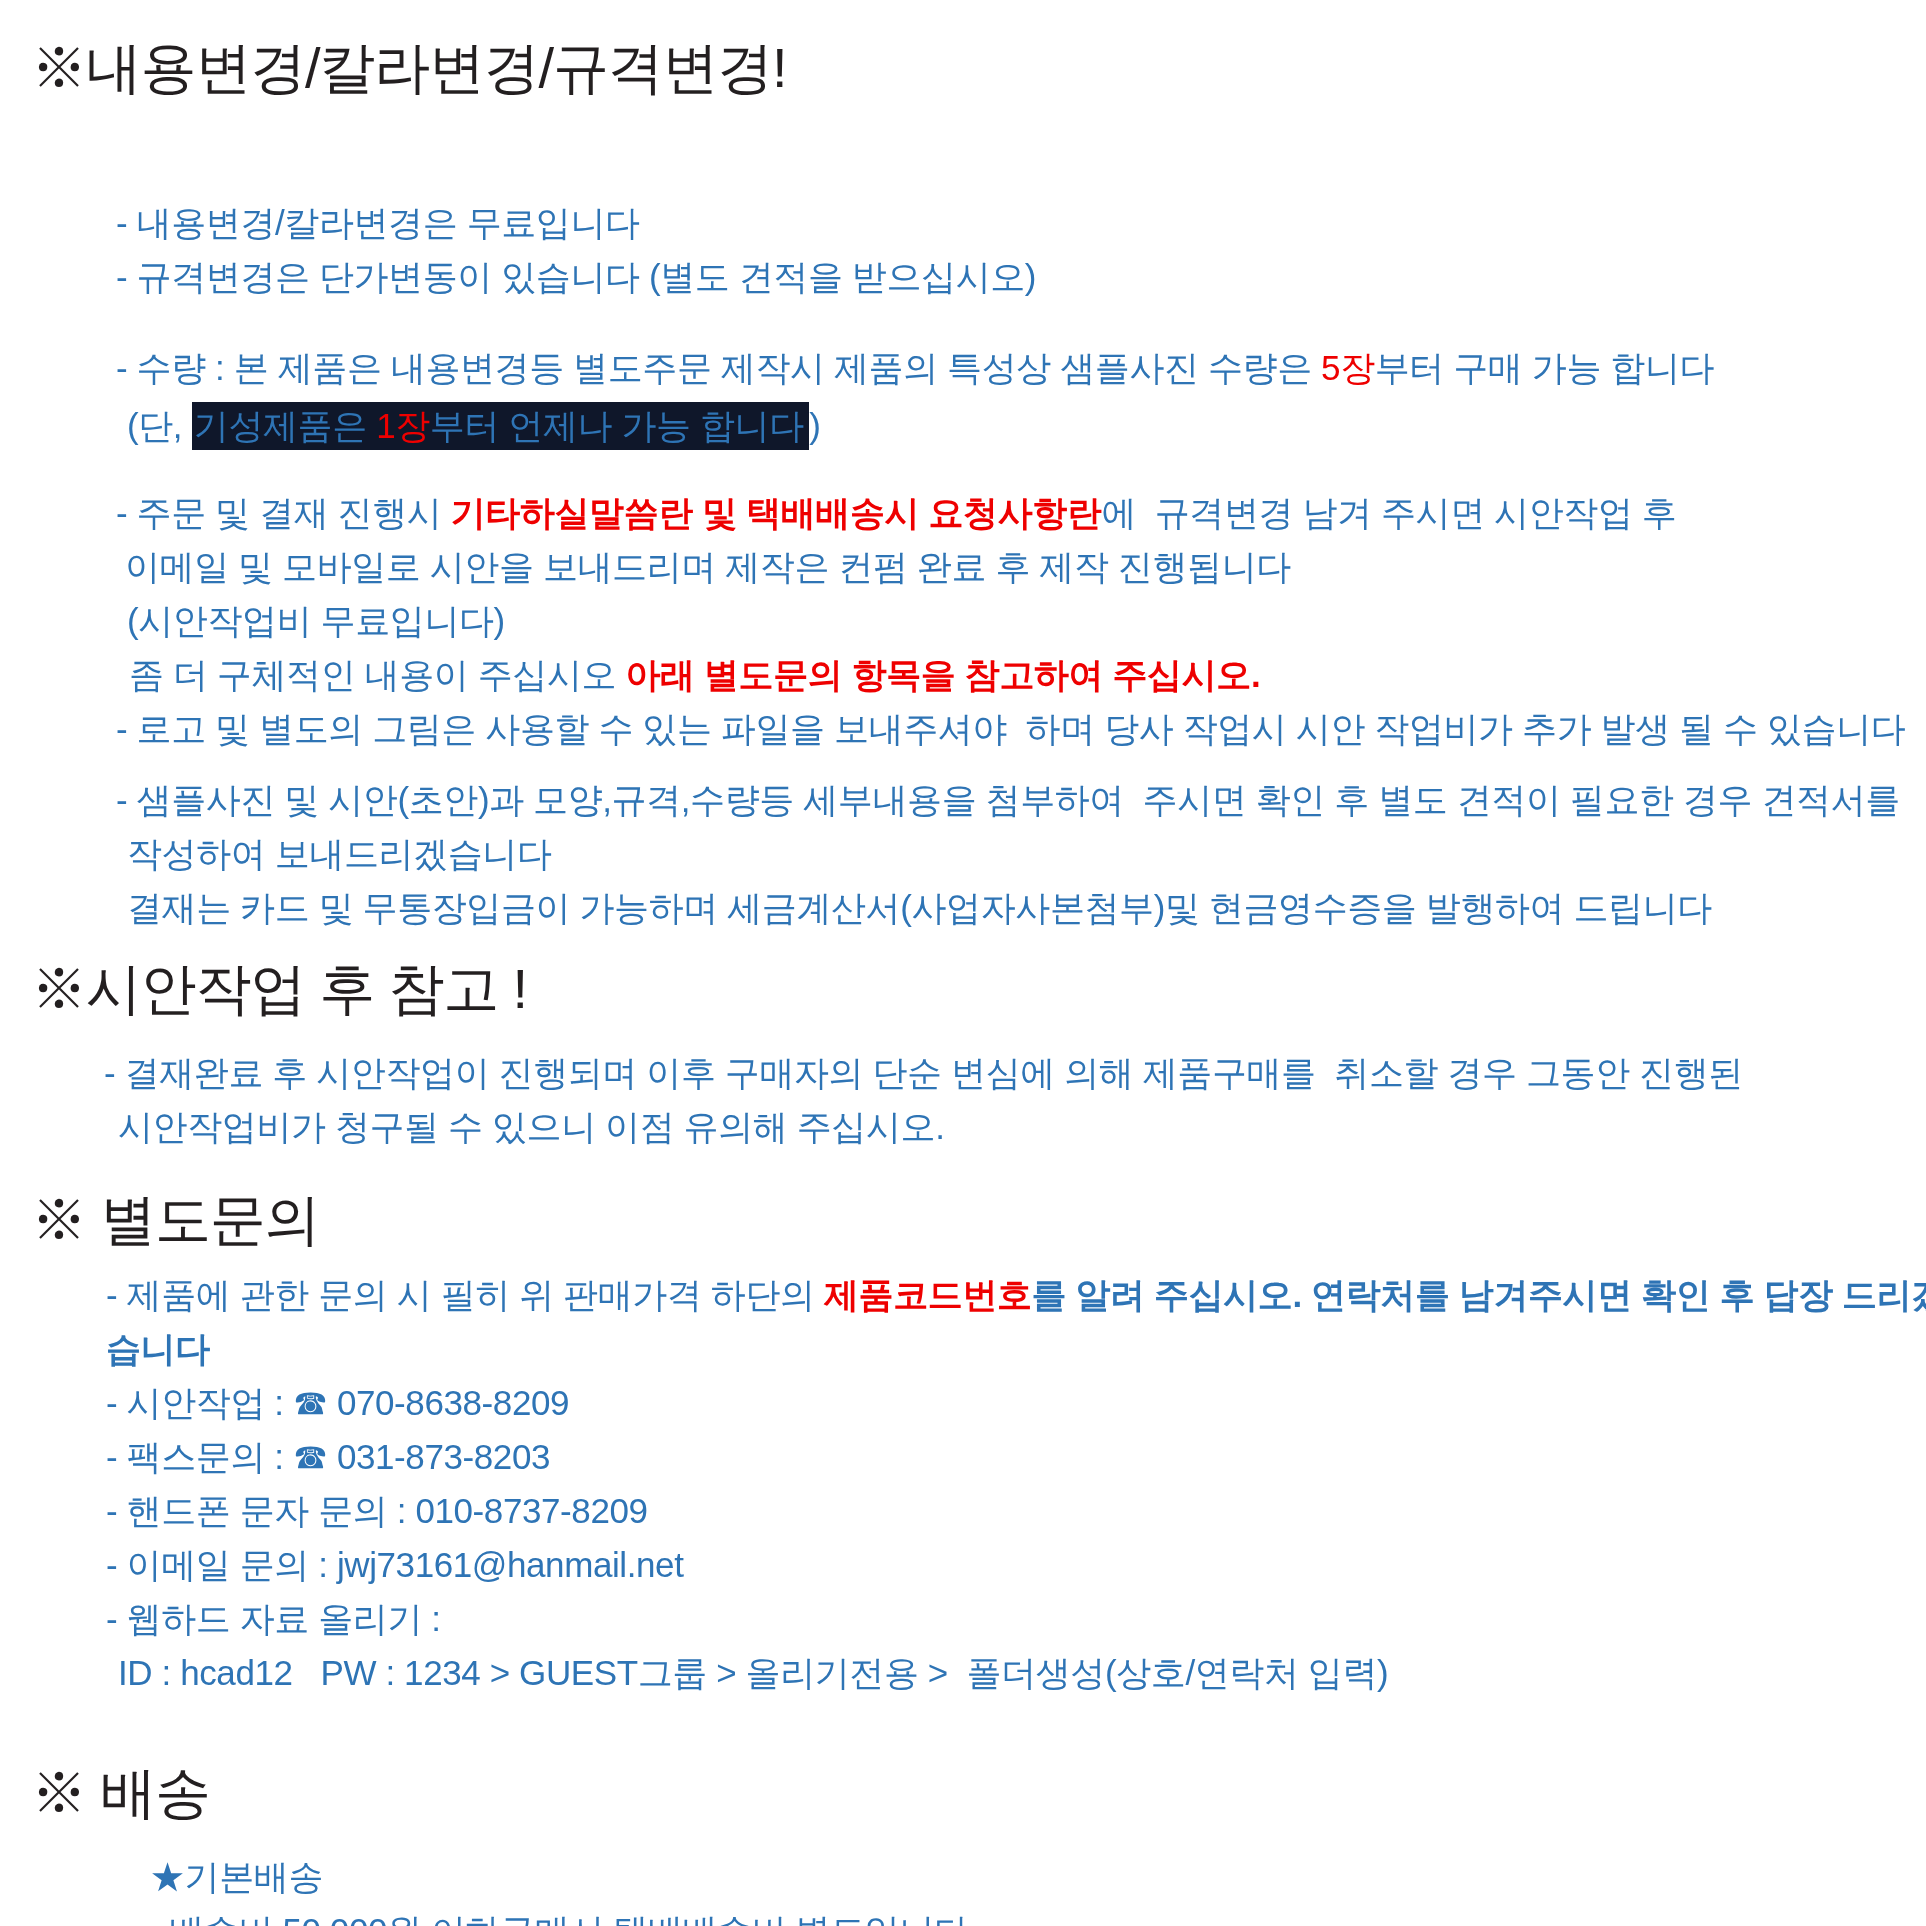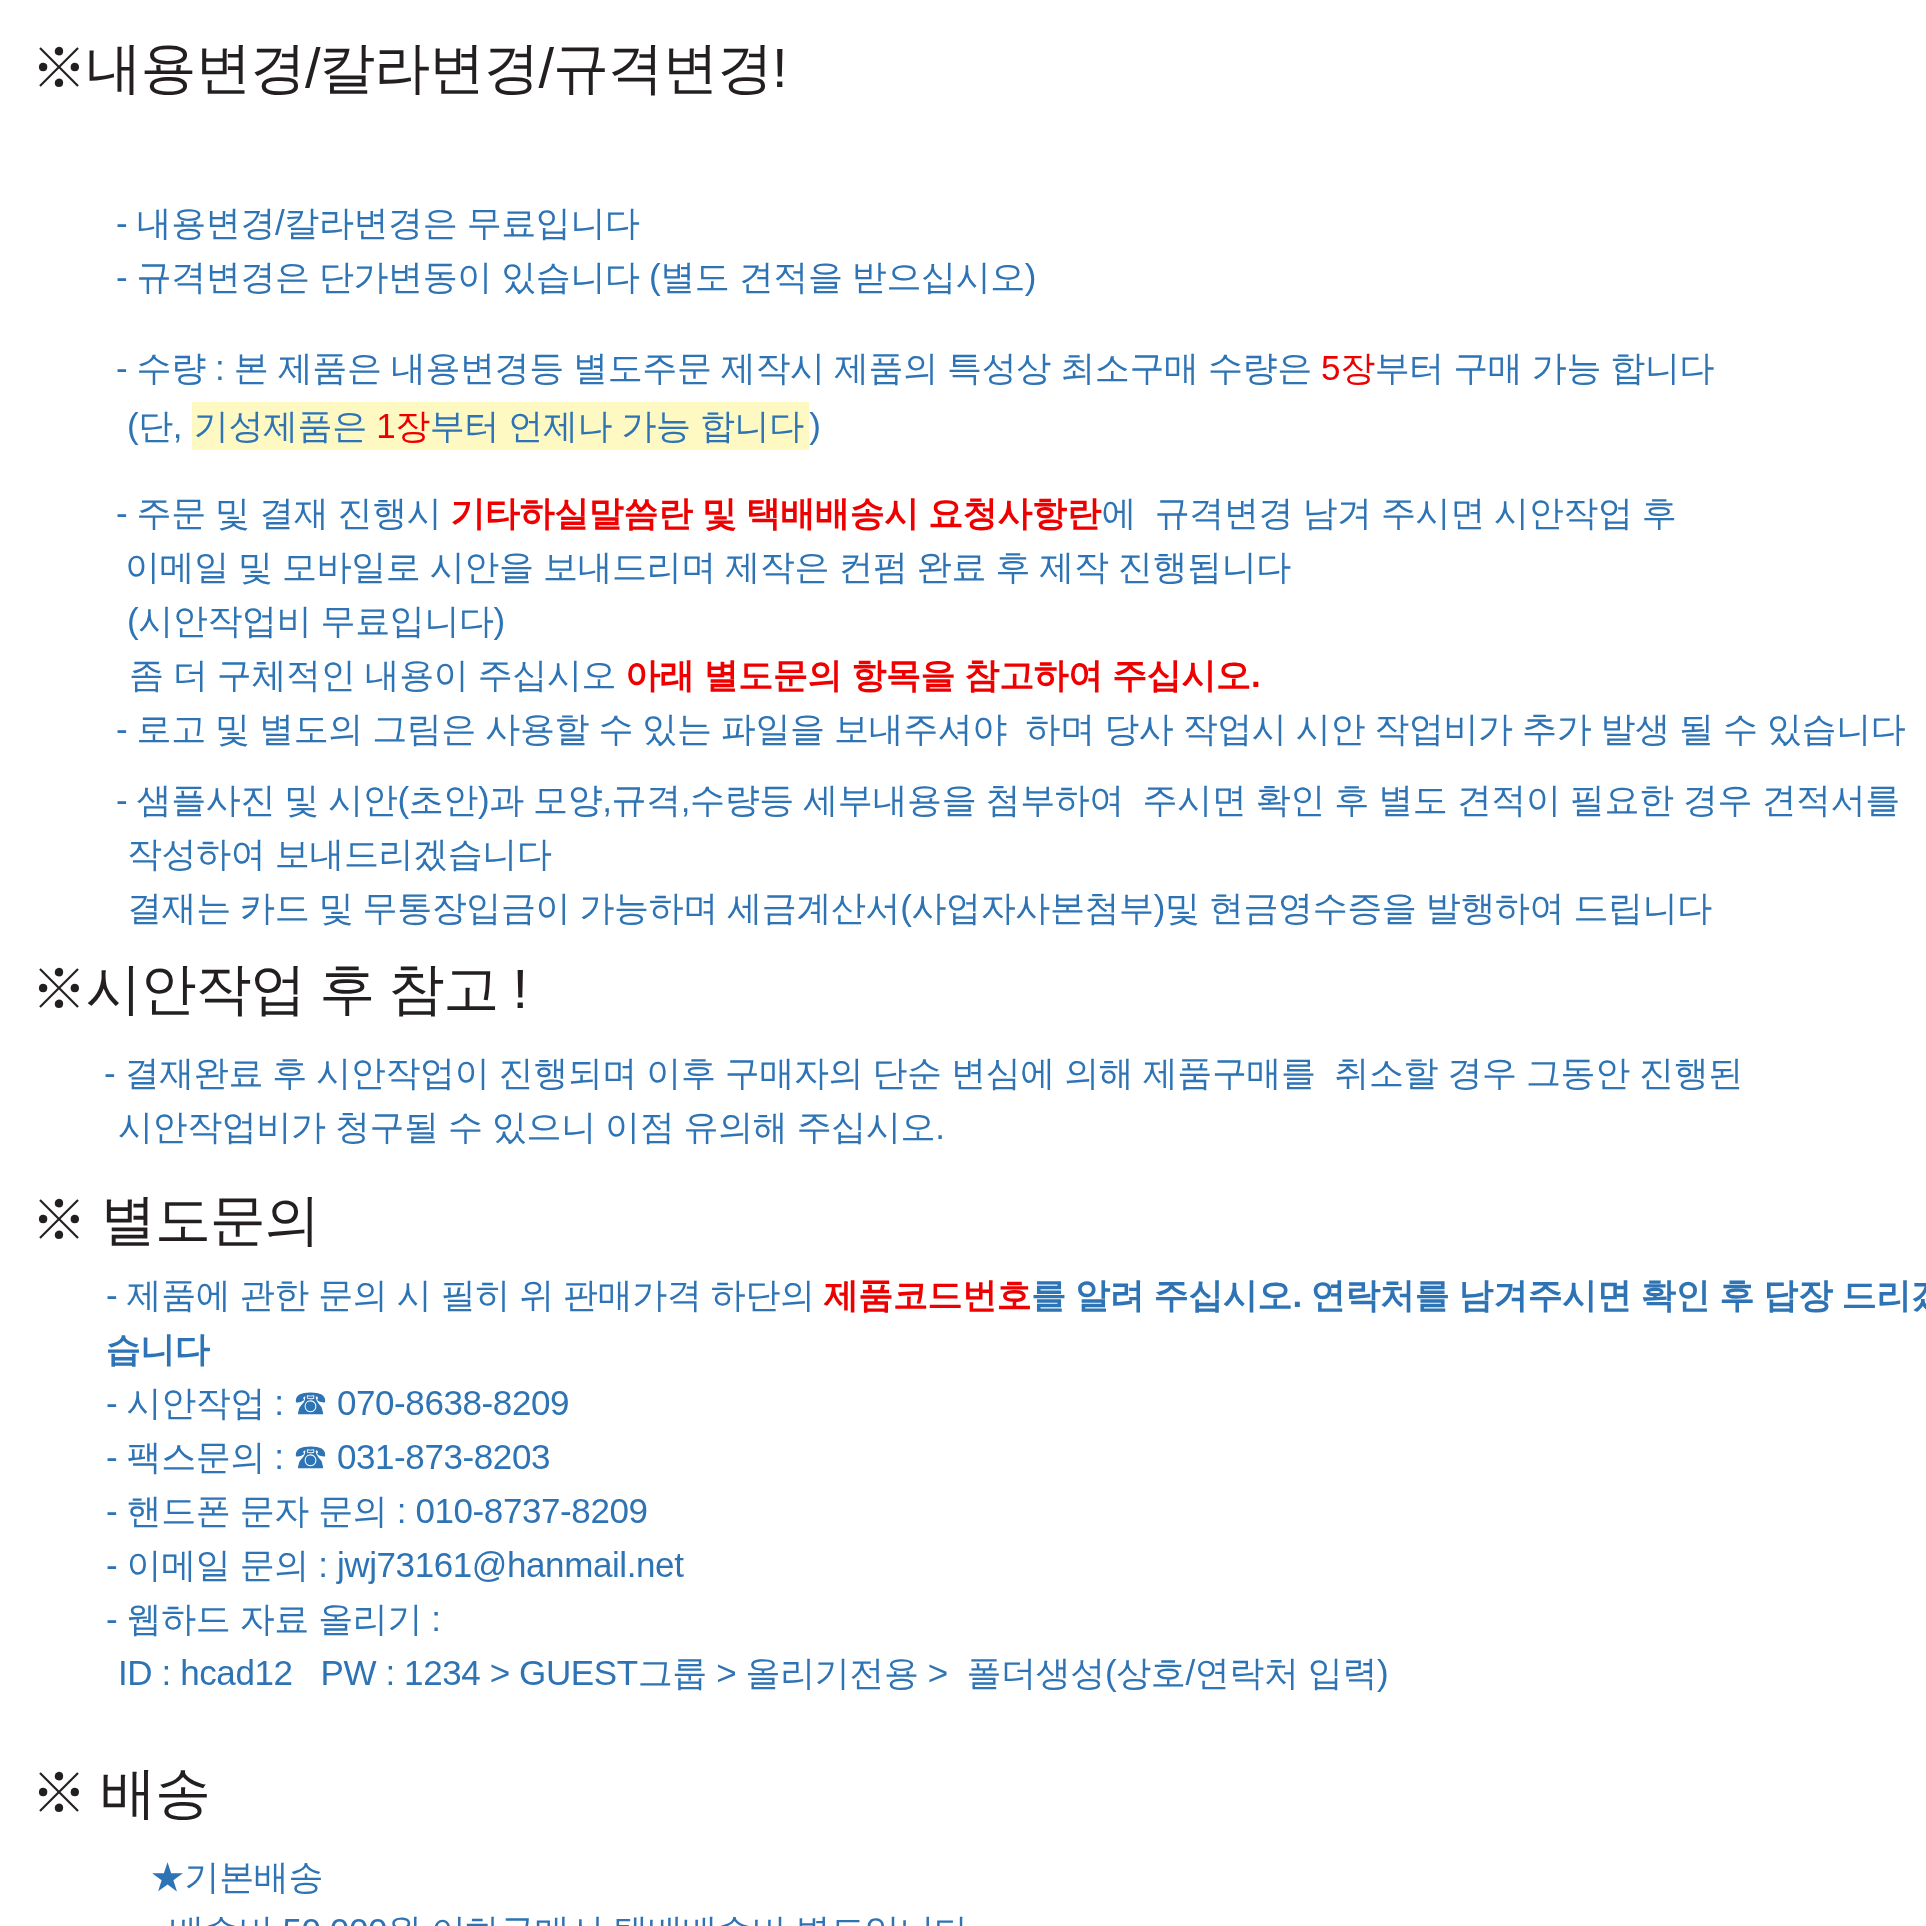--- a/index.html
+++ b/index.html
@@ -31,35 +31,35 @@
     font-weight: 400;
     margin: 0;
     white-space: pre-wrap;
     letter-spacing: -0.4px;
   }
   .red   { color: #ee0000; }
   .red-b { color: #ee0000; font-weight: 700; margin-top: 16px; }
   .blue-b { font-weight: 700; }
   .navy { color: #1f3864; }
   .hl {
-    background: #fef9c3;
+    background: #0f172a;
     padding: 3.9px 5.4px 5.4px 2.3px;
   }
   .phone-icon { color: #2e74b5; }
 </style>
 </head>
 <body>
 
 <section>
   <h2 class="sec">※내용변경/칼라변경/규격변경!</h2>
 
   <p class="b" style="margin:94px 0 0 85px;">- 내용변경/칼라변경은 무료입니다</p>
   <p class="b" style="margin:0 0 0 85px;">- 규격변경은 단가변동이 있습니다 (별도 견적을 받으십시오)</p>
 
-  <p class="b" style="margin:37px 0 0 85px;"><span>- 수량 : 본 제품은 내용변경등 별도주문 제작시 제품의 특성상 최소구매 수량은 </span><span class="red">5장</span><span>부터 구매 가능 합니다</span></p>
+  <p class="b" style="margin:37px 0 0 85px;"><span>- 수량 : 본 제품은 내용변경등 별도주문 제작시 제품의 특성상 샘플사진 수량은 </span><span class="red">5장</span><span>부터 구매 가능 합니다</span></p>
   <p class="b" style="margin:0 0 0 96px; line-height:62px;"><span>(단, </span><span class="hl"><span>기성제품은 </span><span class="red">1장</span><span>부터 언제나 가능 합니다</span></span><span>)</span></p>
 
   <p class="b" style="margin:29px 0 0 85px;"><span>- 주문 및 결재 진행시 </span><span class="red-b">기타하실말씀란 및 택배배송시 요청사항란</span><span>에  규격변경 남겨 주시면 시안작업 후</span></p>
   <p class="b" style="margin:0 0 0 94px;">이메일 및 모바일로 시안을 보내드리며 제작은 컨펌 완료 후 제작 진행됩니다</p>
   <p class="b" style="margin:0 0 0 96px;">(시안작업비 무료입니다)</p>
   <p class="b" style="margin:0 0 0 98px;"><span>좀 더 구체적인 내용이 주십시오 </span><span class="red-b">아래 별도문의 항목을 참고하여 주십시오.</span></p>
   <p class="b" style="margin:0 0 0 85px;">- 로고 및 별도의 그림은 사용할 수 있는 파일을 보내주셔야  하며 당사 작업시 시안 작업비가 추가 발생 될 수 있습니다</p>
 
   <p class="b" style="margin:17.3px 0 0 85px;">- 샘플사진 및 시안(초안)과 모양,규격,수량등 세부내용을 첨부하여  주시면 확인 후 별도 견적이 필요한 경우 견적서를</p>
   <p class="b" style="margin:0 0 0 96px;">작성하여 보내드리겠습니다</p>

